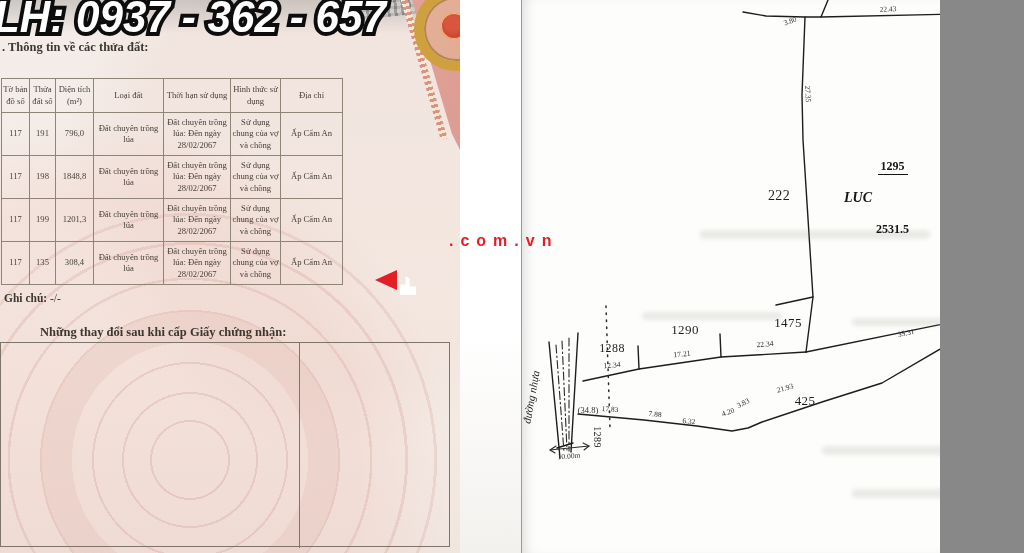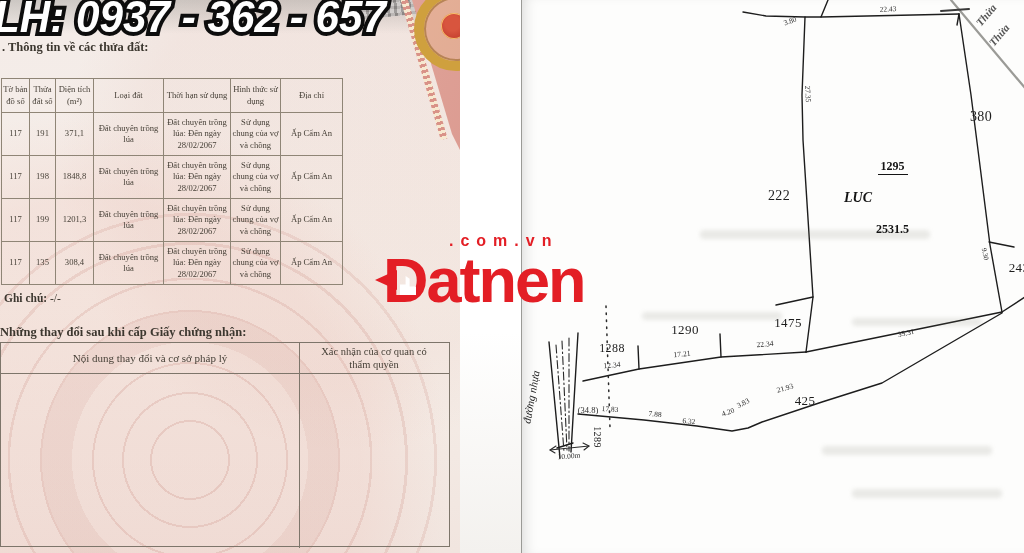--- a/index.html
+++ b/index.html
@@ -1,16 +1,16 @@
 <!DOCTYPE html>
 <html><head>
 <meta charset="utf-8">
 <style>
   html,body{margin:0;padding:0;background:#888;}
-  .stage{position:relative;width:1024px;height:553px;overflow:hidden;background:#fef9c3;
+  .stage{position:relative;width:940px;height:553px;overflow:hidden;background:#fef9c3;
          font-family:"Liberation Serif",serif;}
   .stage *{box-sizing:border-box;}
 
   
   .photo{position:absolute;left:0;top:0;width:460px;height:553px;overflow:hidden;
          background:
            radial-gradient(circle at 20% 85%, rgba(236,190,180,.25) 0 45%, transparent 60%),
            radial-gradient(circle at 75% 30%, rgba(230,195,185,.18) 0 40%, transparent 55%),
            linear-gradient(180deg,#e9e4e0 0,#f4ece8 6%,#f6efe9 55%,#f1e5df 100%);}
   .photo-top-shadow{position:absolute;left:0;top:0;width:460px;height:34px;
@@ -37,21 +37,21 @@
 
   .ptable{position:absolute;left:1px;top:78px;width:341px;border-collapse:collapse;
           table-layout:fixed;font-size:8.6px;color:#453f36;}
   .ptable th,.ptable td{border:1px solid #8f8576;text-align:center;vertical-align:middle;
           padding:0 1px;line-height:1.3;font-weight:normal;overflow:hidden;}
   .ptable thead tr{height:34px;}
   .ptable tbody tr{height:43px;}
 
   .note-line{position:absolute;left:4px;top:292px;font-size:11.5px;color:#3c372f;}
   .note-line b{font-weight:bold;}
-  .changes-title{position:absolute;left:0px;top:325px;font-weight:bold;font-size:12.5px;color:#3c372f;}
+  .changes-title{position:absolute;left:0px;top:325px;font-weight:bold;font-size:12.5px;color:#3c372f;padding-left:40px;}
 
   .ctable{position:absolute;left:0px;top:342px;width:450px;height:205px;
           border:1px solid #7d756a;}
   .ctable .hdr{position:absolute;left:0;top:0;width:100%;height:31px;border-bottom:1px solid #7d756a;
           display:flex;}
   .ctable .c1{width:298px;display:flex;align-items:center;justify-content:center;
           font-size:11px;color:#453f36;}
   .ctable .c2{flex:1;display:flex;align-items:center;justify-content:center;text-align:center;
           font-size:10.5px;color:#453f36;line-height:1.25;padding:0 14px;}
   .ctable .vline{position:absolute;left:298px;top:0;width:1px;height:205px;background:#7d756a;}
@@ -138,21 +138,21 @@
             <th>Loại đất</th>
             <th>Thời hạn sử dụng</th>
             <th>Hình thức sử dụng</th>
             <th>Địa chỉ</th>
           </tr>
         </thead>
       <tbody id="ptable-body">
           <tr>
             <td>117</td>
             <td>191</td>
-            <td>371,1</td>
+            <td>796,0</td>
             <td>Đất chuyên trồng lúa</td>
             <td>Đất chuyên trồng lúa: Đến ngày 28/02/2067</td>
             <td>Sử dụng chung của vợ và chồng</td>
             <td>Ấp Cẩm An</td>
           </tr>
           <tr>
             <td>117</td>
             <td>198</td>
             <td>1848,8</td>
             <td>Đất chuyên trồng lúa</td>
@@ -181,24 +181,20 @@
         </tbody>
     </table>
 
     <div class="note-line">
       <b>Ghi chú:</b><span> -/-</span>
     </div>
 
     <div class="changes-title">Những thay đổi sau khi cấp Giấy chứng nhận:</div>
 
     <div class="ctable">
-      <div class="hdr">
-        <div class="c1">Nội dung thay đổi và cơ sở pháp lý</div>
-        <div class="c2">Xác nhận của cơ quan có thẩm quyền</div>
-      </div>
       <div class="vline"></div>
     </div>
   </div>
 
   <div class="gap"></div>
 
   <div class="map-page" id="map-page">
     <svg class="map-svg" width="503" height="553" viewBox="0 0 503 553">
       <g fill="none" stroke="#1d1d1d" stroke-width="1.4" stroke-linecap="round" stroke-linejoin="round">
 
@@ -280,18 +276,17 @@
       <div class="mlabel meas" style="left: 221px; top: 403px; font-size: 7.5px; transform: translate(-50%, -50%) rotate(-28deg);">3.83</div>
       <div class="mlabel meas" style="left: 263px; top: 388px; font-size: 7.5px; transform: translate(-50%, -50%) rotate(-16deg);">21.93</div>
       <div class="mlabel meas" style="left: 47px; top: 456px; font-size: 7.5px; transform: translate(-50%, -50%) rotate(-4deg);">10.00m</div>
       <div class="mlabel road" style="left: 9px; top: 397px; font-size: 11px; transform: translate(-50%, -50%) rotate(-80deg);">đường nhựa</div>
       <div class="mlabel frag" style="left: 464px; top: 15px; font-size: 11px; transform: translate(-50%, -50%) rotate(-50deg);">Thửa</div>
       <div class="mlabel frag" style="left: 477px; top: 35px; font-size: 11px; transform: translate(-50%, -50%) rotate(-50deg);">Thửa</div>
     </div>
 
   <div class="logo">
     <span class="comvn">.com.vn</span>
-    <span class="word">Datnen</span>
     <span class="flag"></span>
     <span class="bld"></span>
   </div>
 
 </div>
 
 </body></html>

